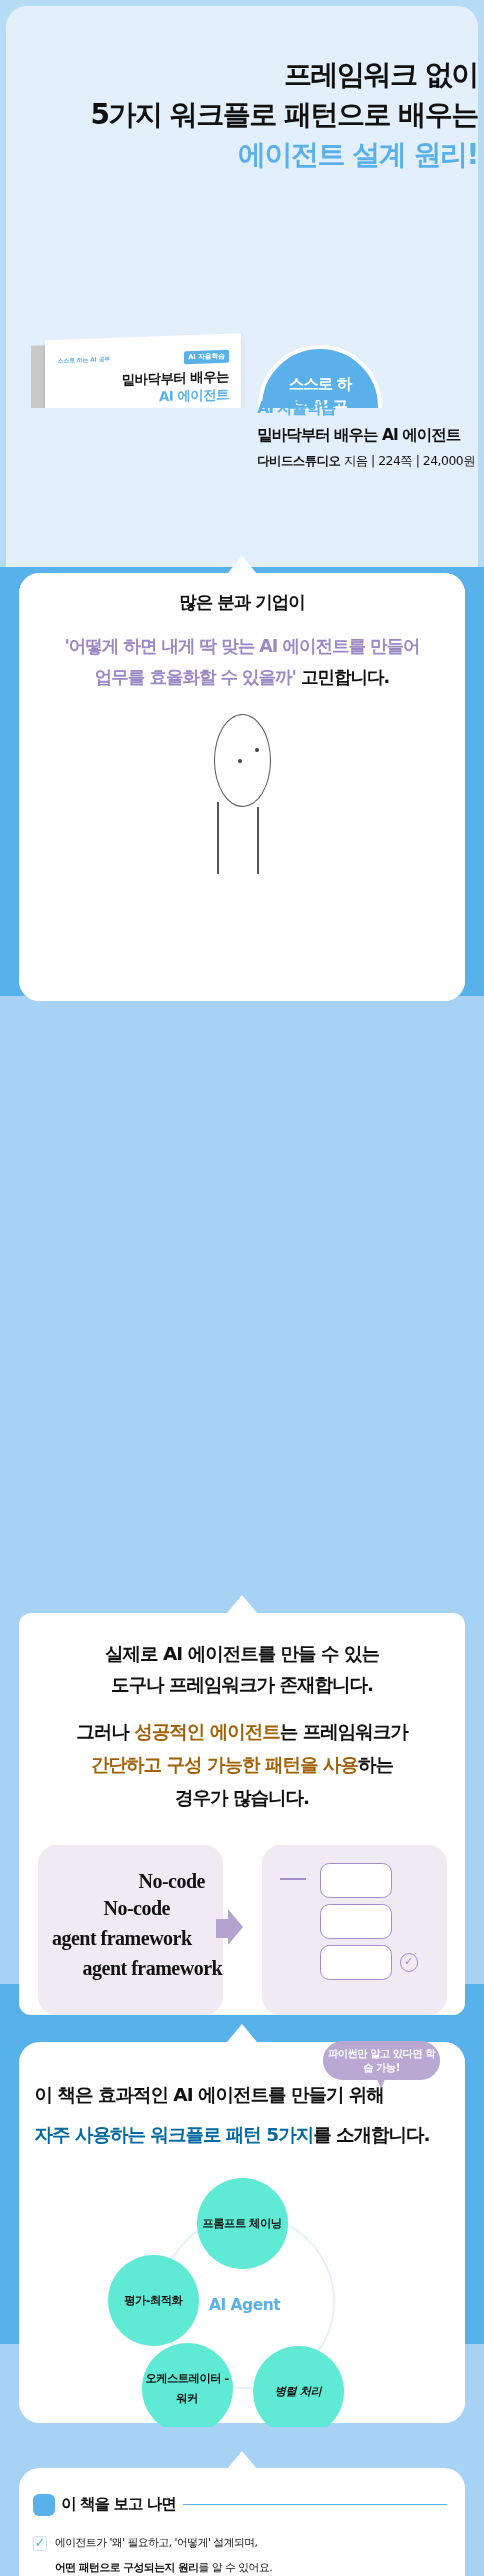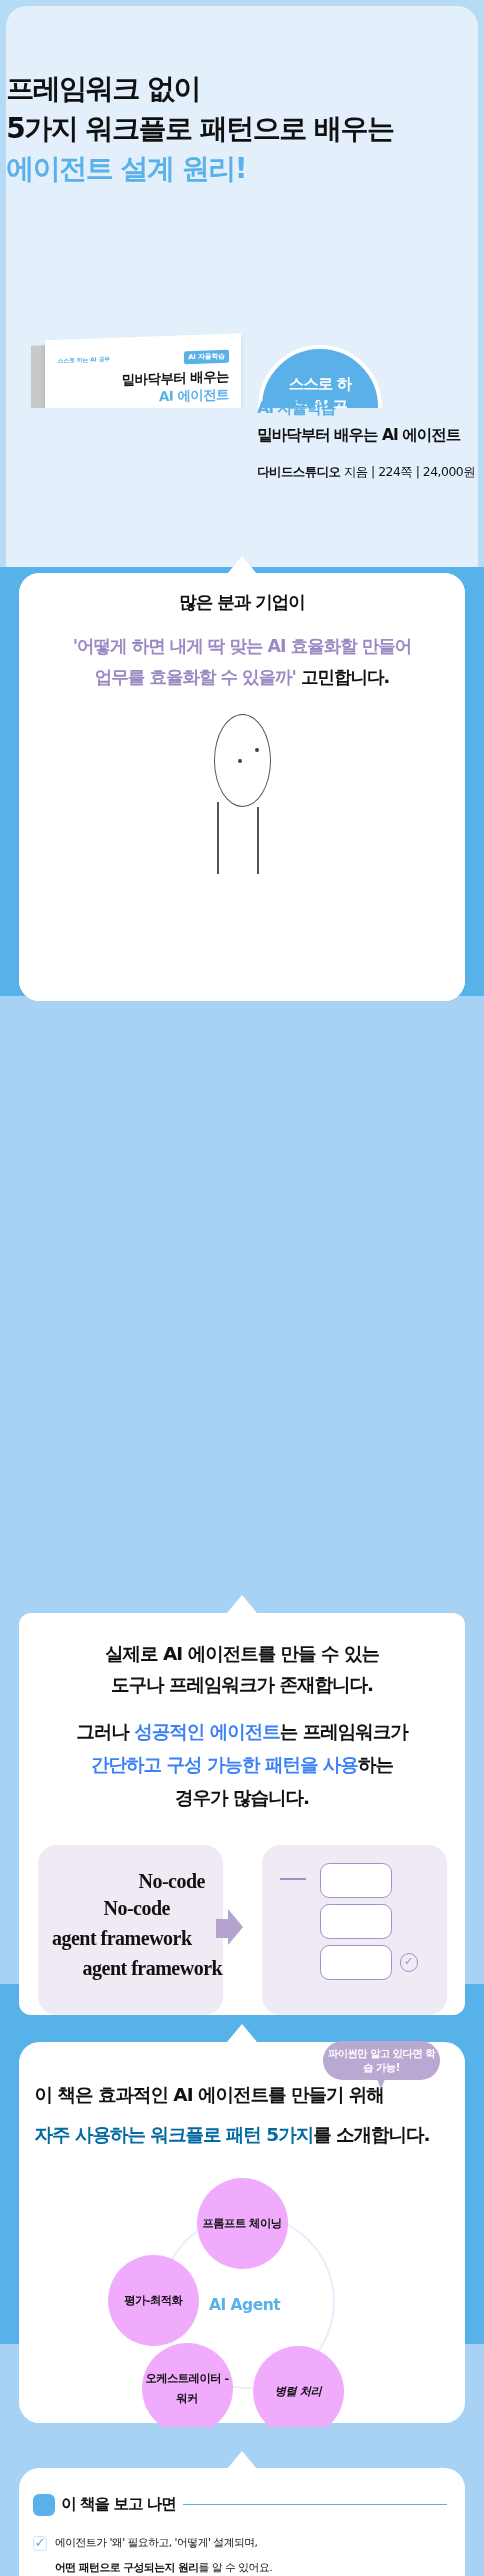--- a/index.html
+++ b/index.html
@@ -2,21 +2,21 @@
 <html style="font-size:8.2px"><head>
 <meta charset="utf-8">
 <style>
   * { box-sizing: border-box; margin: 0; padding: 0; }
   body { width: 484px; background: #a8d2f3; font-family: "DejaVu Sans", "Liberation Sans", sans-serif; color: #111; }
   .page { width: 484px; position: relative; }
 
   
   .hero { background: #b6dbf5; height: 408px; padding: 6.2px 6.2px 0 6.2px; position: relative; }
   .hero-inner { background: #e3f0fc; border-radius: 20.6px 20.6px 0 0; height: 402px; position: relative; overflow: hidden; }
-  .hero-title { text-align: left; padding-top: 63px; }
+  .hero-title { text-align: right; padding-top: 49px; }
   .hero-title .l { font-size: 28px; font-weight: 900; letter-spacing: -1.5px; line-height: 40px; display: block; }
   .hero-title .accent { color: #5ab1e9; }
   .cover-3d { position: absolute; left: 31px; top: 337px; width: 211px; height: 237px; transform: skewY(-2deg); }
   .cover-spine { position: absolute; left: 0; top: 5.2px; width: 14.4px; height: 232px; background: #c9c9c9; display: flex; flex-direction: column; align-items: center; padding-top: 15.5px; font-size: 5.7px; font-weight: 700; writing-mode: vertical-rl; gap: 3.1px; color: #222; }
   .cover-front { position: absolute; left: 14.4px; top: 0; width: 196px; height: 242px; background: #fff; box-shadow: 0 3.1px 5.2px rgba(0,0,0,0.12); padding: 15.5px 12.4px; }
   .cover-sub { display: flex; justify-content: space-between; align-items: center; font-size: 5.7px; color: #5ab1e9; font-weight: 700; }
   .cover-sub .tag { background: #5ab1e9; color: #fff; padding: 2.1px 4.1px; border-radius: 2.1px; font-size: 6.7px; }
   .cover-h1 { text-align: right; font-size: 13.4px; font-weight: 900; letter-spacing: -0.5px; margin-top: 5.2px; }
   .cover-h2 { text-align: right; font-size: 13.4px; font-weight: 900; color: #5ab1e9; letter-spacing: -0.5px; }
   .cover-art { margin: 5.2px auto 0; width: 155px; height: 124px; position: relative; }
@@ -66,21 +66,21 @@
   .thinker .nl { position: absolute; left: 6.2px; top: 88px; width: 1.5px; height: 72px; background: #555; }
   .thinker .nr { position: absolute; left: 46px; top: 93px; width: 1.5px; height: 67px; background: #555; }
 
   
   .s3 { position: relative; height: 433px; }
   .s3-bg-top { position: absolute; left:0; right:0; top:0; height: 392px; background: #a8d2f3; }
   .s3-bg-bot { position: absolute; left:0; right:0; top:392px; bottom:0; background: #58b2ea; }
   .s3 .card { position: absolute; left: 19px; right: 19px; top: 20.6px; height: 402px; border-radius: 12px; }
   .s3 .t1 { text-align: center; font-size: 18.5px; font-weight: 900; letter-spacing: -1px; line-height: 31px; padding-top: 25px; }
   .s3 .t2 { text-align: center; font-size: 18.5px; font-weight: 900; letter-spacing: -1px; line-height: 33px; margin-top: 15.5px; }
-  .s3 .t2 .b { color: #3b82f6; }
+  .s3 .t2 .b { color: #a16207; }
   .panels { display: flex; justify-content: space-between; padding: 0 18.5px; margin-top: 31px; position: relative; }
   .panel { width: 185px; height: 170px; background: #efeaf4; border-radius: 18.5px; position: relative; }
   .panel .fw { position: absolute; font-size: 20px; font-weight: 700; letter-spacing: -0.5px; font-family: Liberation Serif, serif; }
   .big-arrow { position: absolute; left: 209px; top: 64px; width: 0; height: 0; border-top: 18.5px solid transparent; border-bottom: 18.5px solid transparent; border-left: 15.5px solid #b4a3cf; }
   .big-arrow-stem { position: absolute; left: 197px; top: 74px; width: 12.4px; height: 18.5px; background: #b4a3cf; }
   .flowbox { position: absolute; left: 58px; width: 72px; height: 52px; border: 1.5px solid #a38fc8; border-radius: 9.3px; background: #fff; }
   .flowbox.f1 { top: 18px; } .flowbox.f2 { top: 59px; } .flowbox.f3 { top: 100px; }
   .flowbox { height: 35px; }
   .check { position: absolute; left: 138px; top: 108px; width: 18.5px; height: 18.5px; border: 1.5px solid #a38fc8; border-radius: 50%; color: #a38fc8; font-size: 11.3px; text-align: center; line-height: 15.5px; }
   .flow-in { position: absolute; left: 18px; top: 33px; width: 26px; height: 1.5px; background: #a38fc8; }
@@ -90,21 +90,21 @@
   .s4-bg-top { position: absolute; left:0; right:0; top:0; height: 319px; background: #58b2ea; }
   .s4-bg-bot { position: absolute; left:0; right:0; top:319px; bottom:0; background: #a8d2f3; }
   .s4 .card { position: absolute; left: 19px; right: 19px; top: 16.5px; height: 381px; }
   .s4 .tip { position: absolute; right: 25px; top: -1px; width: 117px; height: 39px; background: #b8a8d2; border-radius: 19.6px; color: #fff; text-align: center; font-size: 10.3px; font-weight: 900; letter-spacing: -0.5px; line-height: 14.4px; padding-top: 5.2px; z-index: 3; }
   .s4 .tip::after { content: ""; position: absolute; left: 54px; bottom: -9.3px; border-left: 4.1px solid transparent; border-right: 4.1px solid transparent; border-top: 10.3px solid #b8a8d2; }
   .s4 .t1 { font-size: 18.5px; font-weight: 900; letter-spacing: -1px; padding: 40px 0 0 15.5px; }
   .s4 .t2 { font-size: 18.5px; font-weight: 900; letter-spacing: -1px; padding: 15.5px 0 0 15.5px; }
   .s4 .t2 .b { color: #0369a1; }
   .pent { position: relative; margin: 31px auto 0; width: 289px; height: 268px; }
   .pent .ring { position: absolute; left: 62px; top: 36px; width: 175px; height: 175px; border: 2.1px solid #e3f0fc; border-radius: 50%; }
-  .pent .node { position: absolute; width: 91px; height: 91px; border-radius: 50%; background: #f0abfc; display: flex; align-items: center; justify-content: center; text-align: center; font-size: 11.3px; font-weight: 900; letter-spacing: -0.5px; line-height: 19.6px; }
+  .pent .node { position: absolute; width: 91px; height: 91px; border-radius: 50%; background: #5eead4; display: flex; align-items: center; justify-content: center; text-align: center; font-size: 11.3px; font-weight: 900; letter-spacing: -0.5px; line-height: 19.6px; }
   .pent .center { position: absolute; left: 103px; top: 118px; width: 88px; text-align: center; font-size: 15.5px; font-weight: 700; color: #5ab1e9; letter-spacing: -0.5px; }
 
   
   .s5 { position: relative; height: 464px; }
   .s5-bg-top { position: absolute; left:0; right:0; top:0; height: 309px; background: #a8d2f3; }
   .s5 .card { position: absolute; left: 19px; right: 19px; top: 41px; height: 361px; }
   .sec-head { display: flex; align-items: center; padding: 26px 18.5px 0 14.4px; }
   .sec-head .ic { width: 21.6px; height: 21.6px; background: #5ab1e9; border-radius: 6.2px; position: relative; margin-right: 6.2px; flex: none; }
   .sec-head .title { font-size: 15.5px; font-weight: 900; letter-spacing: -1px; white-space: nowrap; text-align: center; }
   .sec-head .rule { flex: 1; height: 1px; background: #5ab1e9; margin-left: 7.2px; }
@@ -148,21 +148,21 @@
       <div class="badge-circle badge-1" style="padding:0 26px;">스스로 하는 AI 공부</div>
       <div class="badge-circle badge-2" style="padding:0 24px;">AI 에이전트 기초 수업</div>
     </div>
   </section>
 
   <div style="background:#b6dbf5;padding:0 6.2px;">
     <div style="background:#e3f0fc;height:159px;position:relative;">
       <div style="position:absolute;left:251px;top:-10.3px;">
         <div style="font-size:15.5px;font-weight:900;color:#5ab1e9;letter-spacing:-1px;">AI 자율학습</div>
         <div style="font-size:15.5px;font-weight:900;letter-spacing:-1px;margin-top:6.2px;">밑바닥부터 배우는 AI 에이전트</div>
-        <div style="font-size:12.4px;letter-spacing:-0.5px;margin-top:18px;">
+        <div style="font-size:12.4px;letter-spacing:-0.5px;margin-top:7px;">
           <b>다비드스튜디오</b>
           <span>지음</span> |
           <span>224쪽</span> |
           <span>24,000원</span>
         </div>
       </div>
     </div>
   </div>
 
   <section class="s2">
@@ -185,21 +185,21 @@
             <div class="eye r"></div>
             <div class="chest"></div>
         </div>
         <div class="diag-label user">사용자 질문</div>
         <div class="diag-label agent">AI Agent</div>
       </div>
     </div>
     <div class="card s2-card2">
       <div class="worry-1">많은 분과 기업이</div>
       <div class="worry-2">
-        <span>'어떻게 하면 내게 딱 맞는 AI 효율화할 만들어</span><br>
+        <span>'어떻게 하면 내게 딱 맞는 AI 에이전트를 만들어</span><br>
         <span>업무를 효율화할 수 있을까'</span><span class="blk"> 고민합니다.</span>
       </div>
       <div class="thinker">
         <div class="head"></div>
           <div class="e1"></div>
           <div class="e2"></div>
           <div class="nl"></div>
           <div class="nr"></div>
       </div>
     </div>

